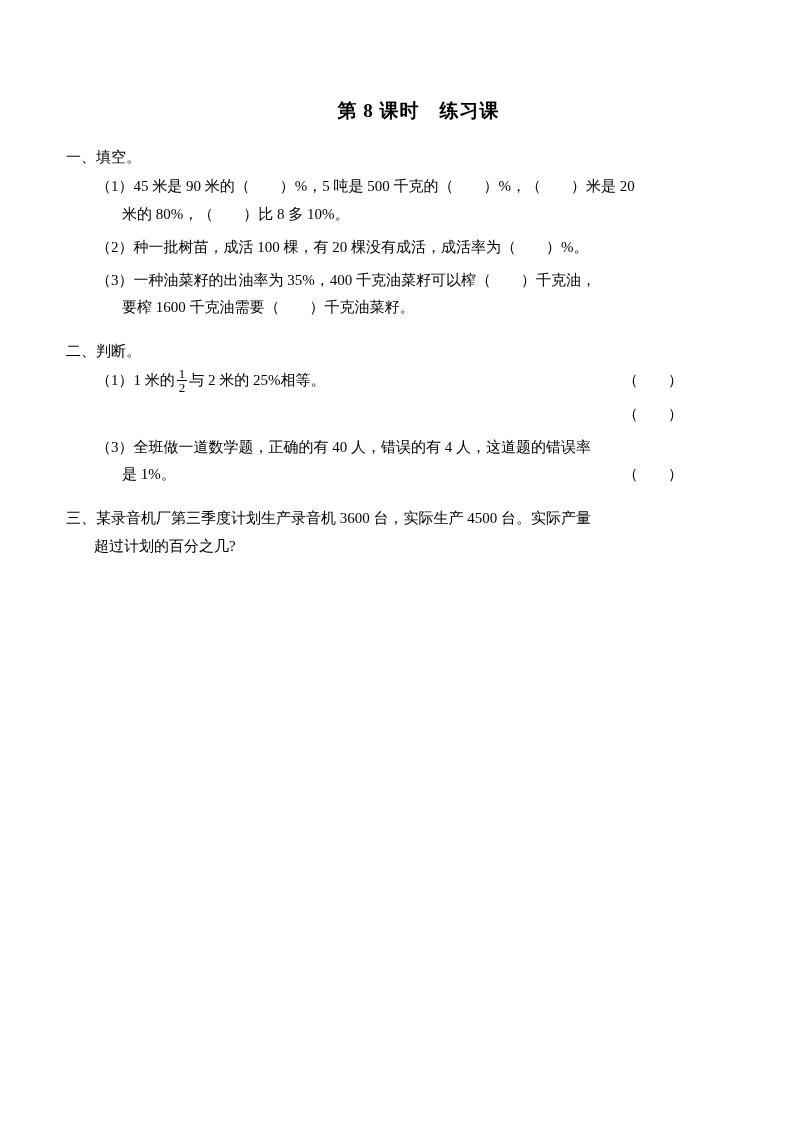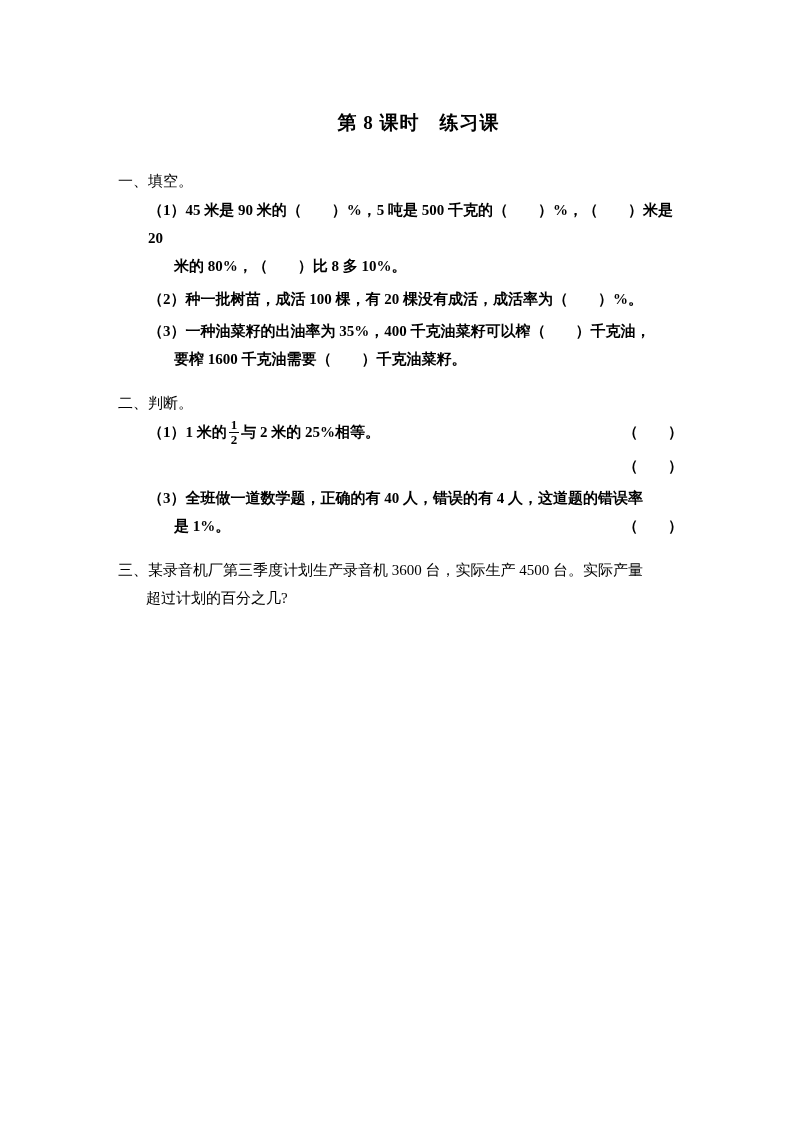--- a/index.html
+++ b/index.html
@@ -19,49 +19,47 @@
     width: 793px;
     height: 1122px;
     box-sizing: border-box;
     padding: 0;
     position: relative;
   }
   .title {
     text-align: center;
     font-size: 19px;
     font-weight: bold;
-    margin: 12px;
+    margin: 0;
     padding-top: 98px;
     letter-spacing: 1px;
     font-family: "Liberation Serif", "DejaVu Serif", serif;
     padding-left: 44px;
   }
   .content {
-    padding-left: 86px;
+    padding-left: 66px;
     padding-right: 110px;
     padding-top: 22px;
     font-size: 15px;
     line-height: 1.55;
-    margin-left: 32px;
   }
   .section-head {
     margin-top: 0;
     margin-bottom: 4px;
     font-size: 15px;
   }
   .section-head.spaced {
     margin-top: 18px;
   }
   .item {
     margin-left: 30px;
     margin-bottom: 5px;
     font-size: 15px;
     line-height: 1.85;
     position: relative;
-    font-weight: bold;
   }
   .item .cont {
     display: block;
     margin-left: 26px;
   }
   .item .lead {
     display: inline;
   }
   .rowflex {
     display: flex;

